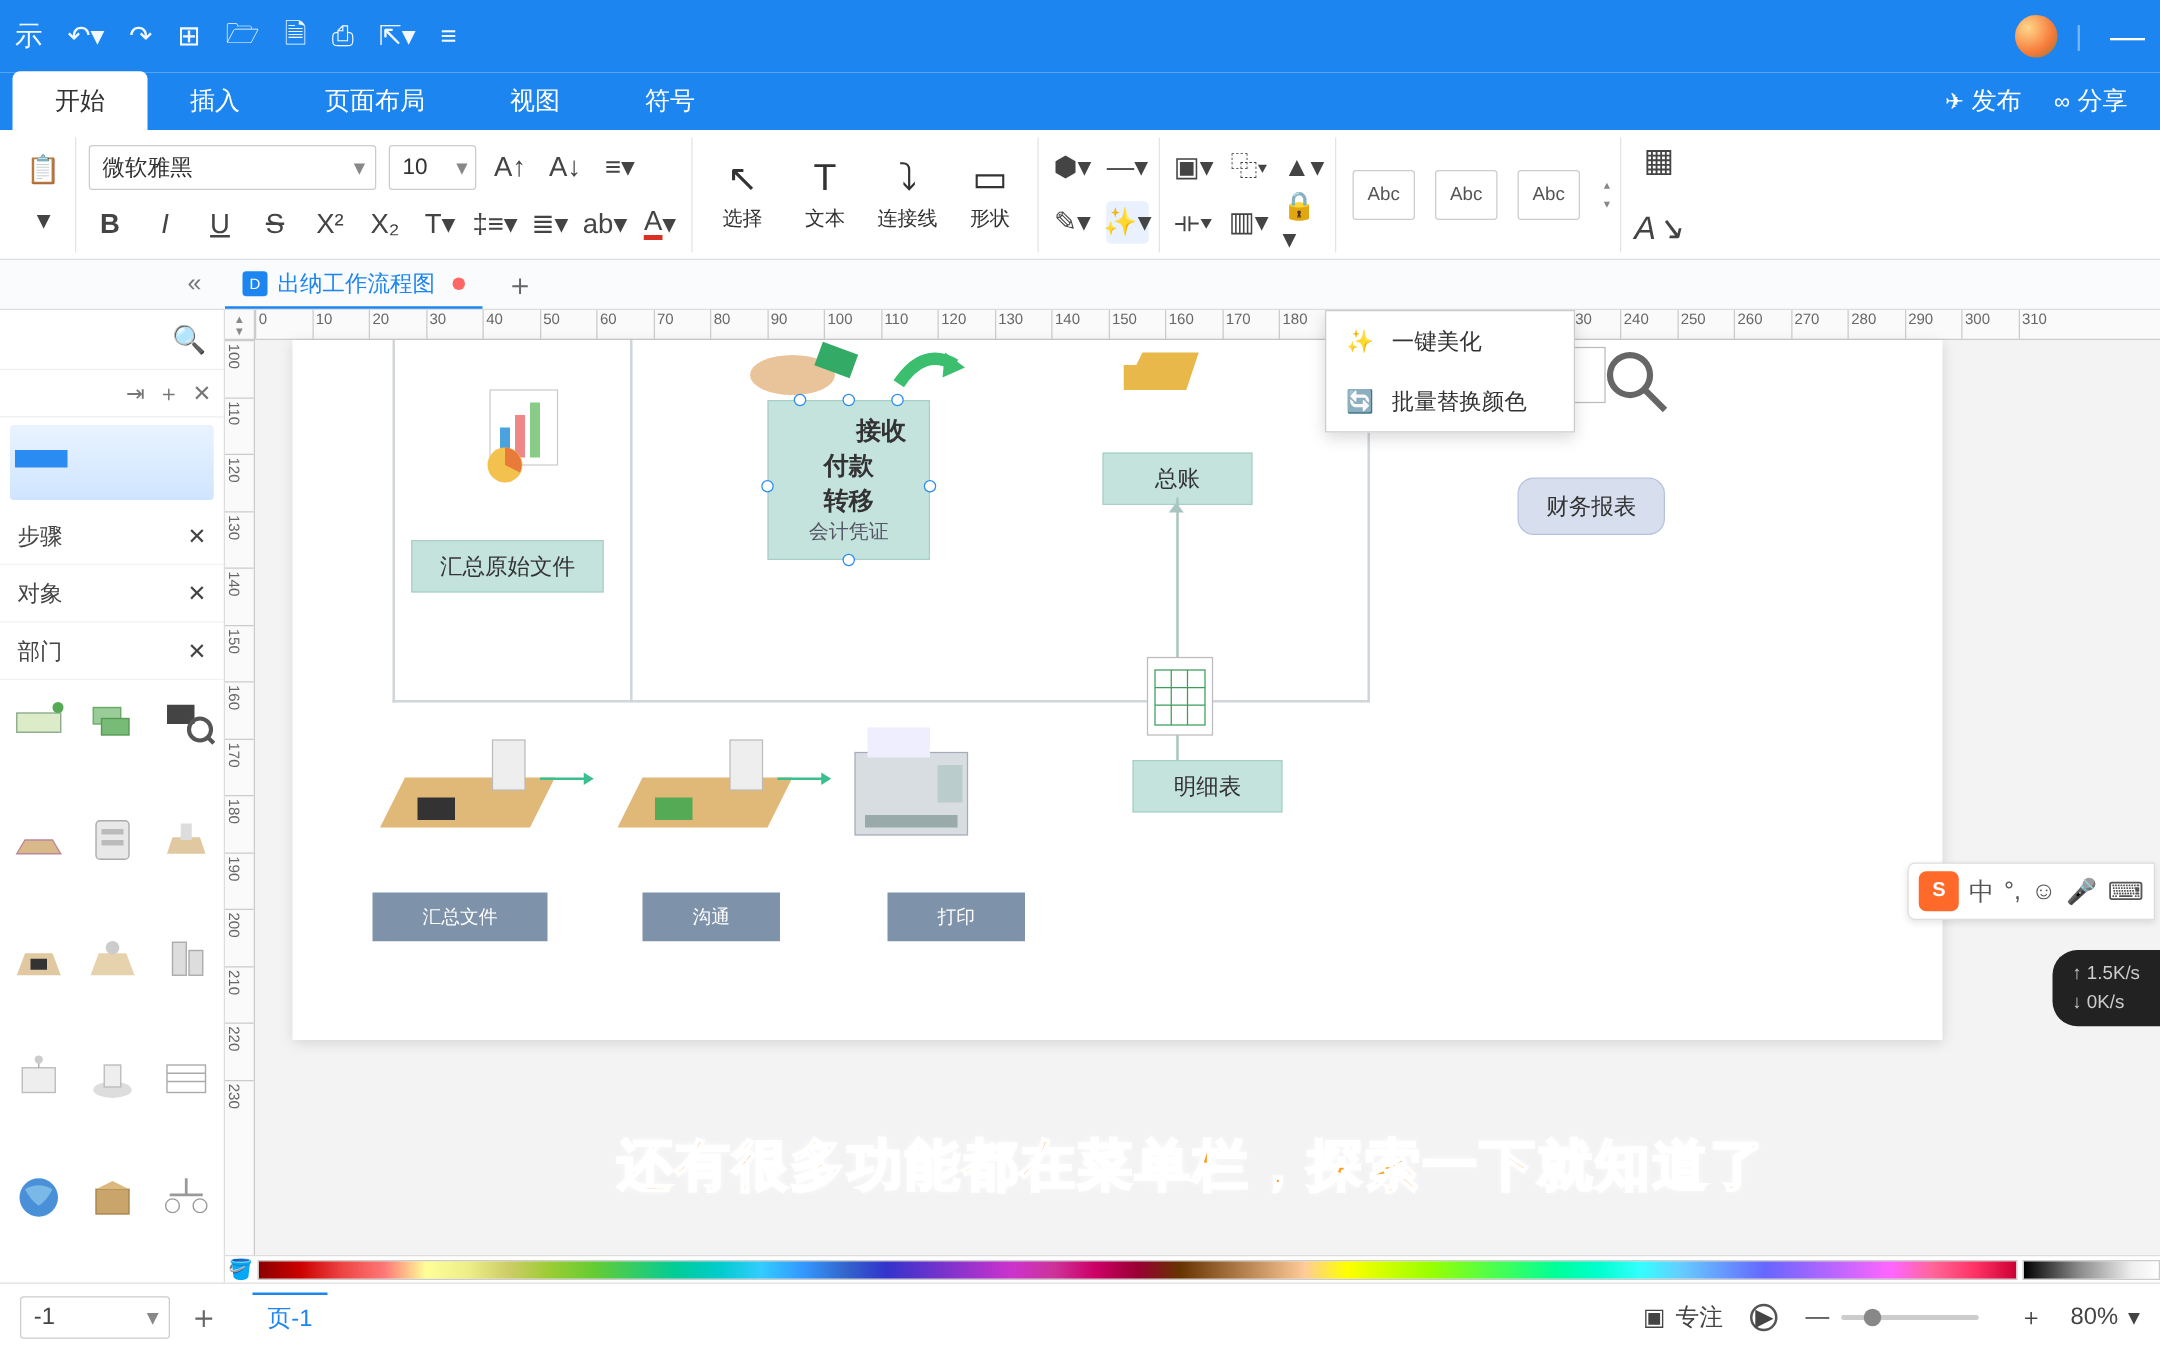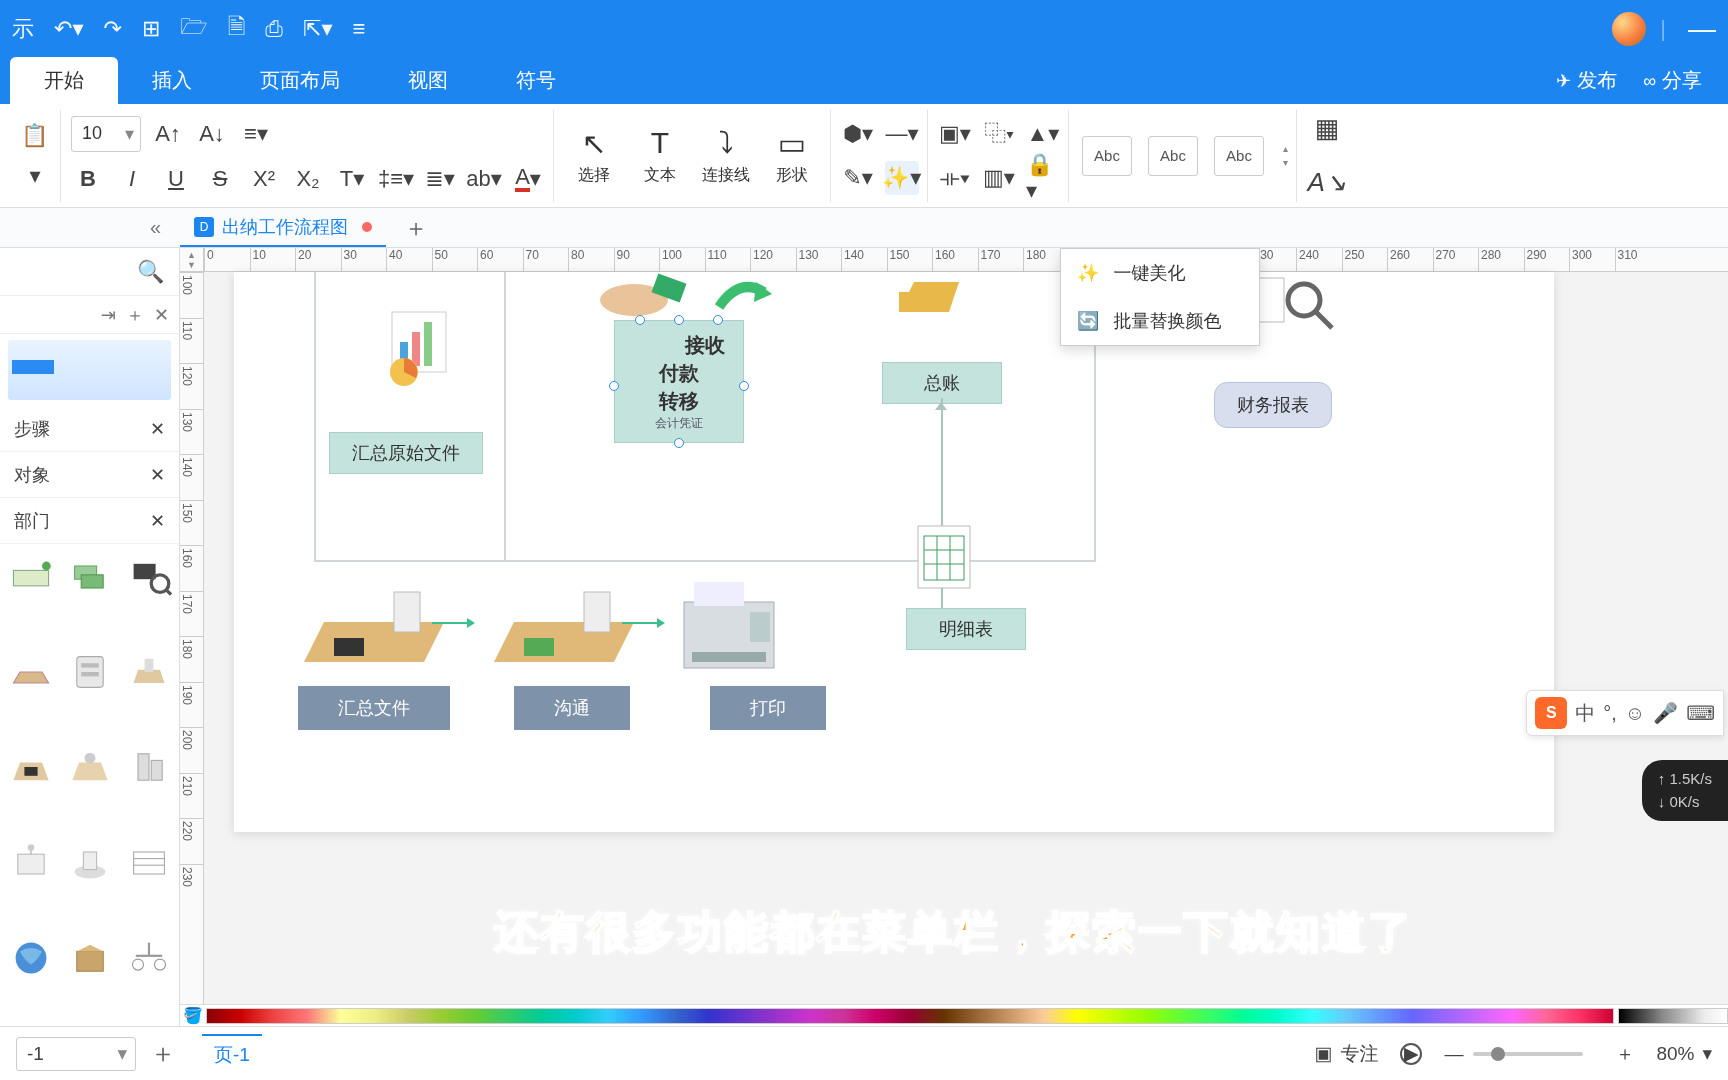--- a/index.html
+++ b/index.html
@@ -65,21 +65,21 @@
 .ruler-h { position:absolute; top:0; left:24px; right:0; height:24px; background:#fafafa; border-bottom:1px solid #ccc; display:flex; font-size:12px; color:#666; }
 .ruler-h div { width:45.5px; border-left:1px solid #ccc; padding-left:2px; }
 .ruler-v { position:absolute; top:24px; left:0; width:24px; bottom:0; background:#fafafa; border-right:1px solid #ccc; display:flex; flex-direction:column; font-size:12px; color:#666; }
 .ruler-v div { height:45.5px; border-top:1px solid #ccc; padding-top:2px; writing-mode:vertical-lr; }
 .rv-scroll { position:absolute; top:0; left:0; width:24px; height:24px; display:flex; flex-direction:column; align-items:center; justify-content:center; font-size:9px; color:#888; background:#fafafa; border-right:1px solid #ccc; border-bottom:1px solid #ccc;}
 .page { position:absolute; top:24px; left:54px; width:1320px; height:560px; background:#fff; box-shadow:0 2px 10px rgba(0,0,0,.12); }
 
 .node { position:absolute; text-align:center; }
 .box-lbl{ background:#c5e3dd; border:1px solid #a9cfc8; padding:8px 22px; font-size:18px; color:#333; }
 .box-blue{ background:#d7dfef; border:1px solid #b7c2dc; padding:10px 22px; font-size:18px; color:#333; }
-.box-slate{ background:#7e92aa; color:#fff; padding:10px 40px; font-size:18px; }
+.box-slate{ background:#7e92aa; color:#fff; padding:10px 40px; font-size:15px;margin-top:28px; }
 .sel-shape{ background:#c5e3dd; border:1px solid #a9cfc8; padding:10px 18px; font-size:20px; color:#333; line-height:1.4; position:relative; }
 .handle{ position:absolute; width:10px; height:10px; background:#fff; border:1px solid #2a8bf2; border-radius:50%; }
 .arrow-r::after{ content:""; position:absolute; right:-8px; top:-4px; border:5px solid transparent; border-left:8px solid #3bbf8f; }
 .subtitle-ov { position:absolute; left:50%; transform:translateX(-50%); bottom:64px; font-size:44px; font-weight:700; color:#ff9a1a; -webkit-text-stroke:2px #fff; text-shadow:0 0 6px #fff; white-space:nowrap; letter-spacing:2px; }
 
 
 .popup { position:absolute; top:0; left:880px; width:200px; background:#fff; border:1px solid #ccc; box-shadow:0 4px 12px rgba(0,0,0,.15); z-index:20; }
 .popup .pitem{ display:flex; align-items:center; gap:14px; padding:12px 16px; font-size:18px; color:#333; cursor:pointer; }
 
 
@@ -145,20 +145,21 @@
 <div class="ribbon">
   <div class="rgroup">
     <div class="mini">
       <div class="ibtn">📋</div>
       <div class="ibtn">▾</div>
     </div>
   </div>
   <div class="rgroup">
     <div class="mini" style="gap:10px;">
       <div class="row">
+        <div class="fontsel">微软雅黑</div>
         <div class="sizesel">10</div>
         <div class="ibtn">A↑</div>
         <div class="ibtn">A↓</div>
         <div class="ibtn">≡▾</div>
       </div>
       <div class="row">
         <div class="ibtn" style="font-weight:900;">B</div>
         <div class="ibtn" style="font-style:italic;">I</div>
         <div class="ibtn" style="text-decoration:underline;">U</div>
         <div class="ibtn" style="text-decoration:line-through;">S</div>
@@ -462,21 +463,21 @@
         <circle cx="30" cy="70" r="14" fill="#f2c14e"></circle>
           <path d="M30 70 L30 56 A14 14 0 0 1 42 76 Z" fill="#e87a3a"></path>
       </svg>
 
       <div class="node box-lbl" style="left:95px;top:160px;">汇总原始文件</div>
 
       <div class="node sel-shape" style="left:380px;top:48px;width:130px;">
         <div style="font-weight:600;text-align:right;">接收</div>
         <div style="font-weight:600;">付款</div>
         <div style="font-weight:600;">转移</div>
-        <div style="font-size:12px;color:#556;">会计凭证</div>
+        <div style="font-size:16px;color:#556;">会计凭证</div>
         <span class="handle" style="left:-6px;top:50%;"></span>
         <span class="handle" style="right:-6px;top:50%;"></span>
         <span class="handle" style="left:50%;top:-6px;margin-left:-5px;"></span>
         <span class="handle" style="left:20px;top:-6px;"></span>
         <span class="handle" style="right:20px;top:-6px;"></span>
         <span class="handle" style="left:50%;bottom:-6px;margin-left:-5px;"></span>
       </div>
 
       <div class="node box-lbl" style="left:648px;top:90px;width:120px;">总账</div>
       <div class="node box-blue" style="left:980px;top:110px;border-radius:13px;">财务报表</div>

